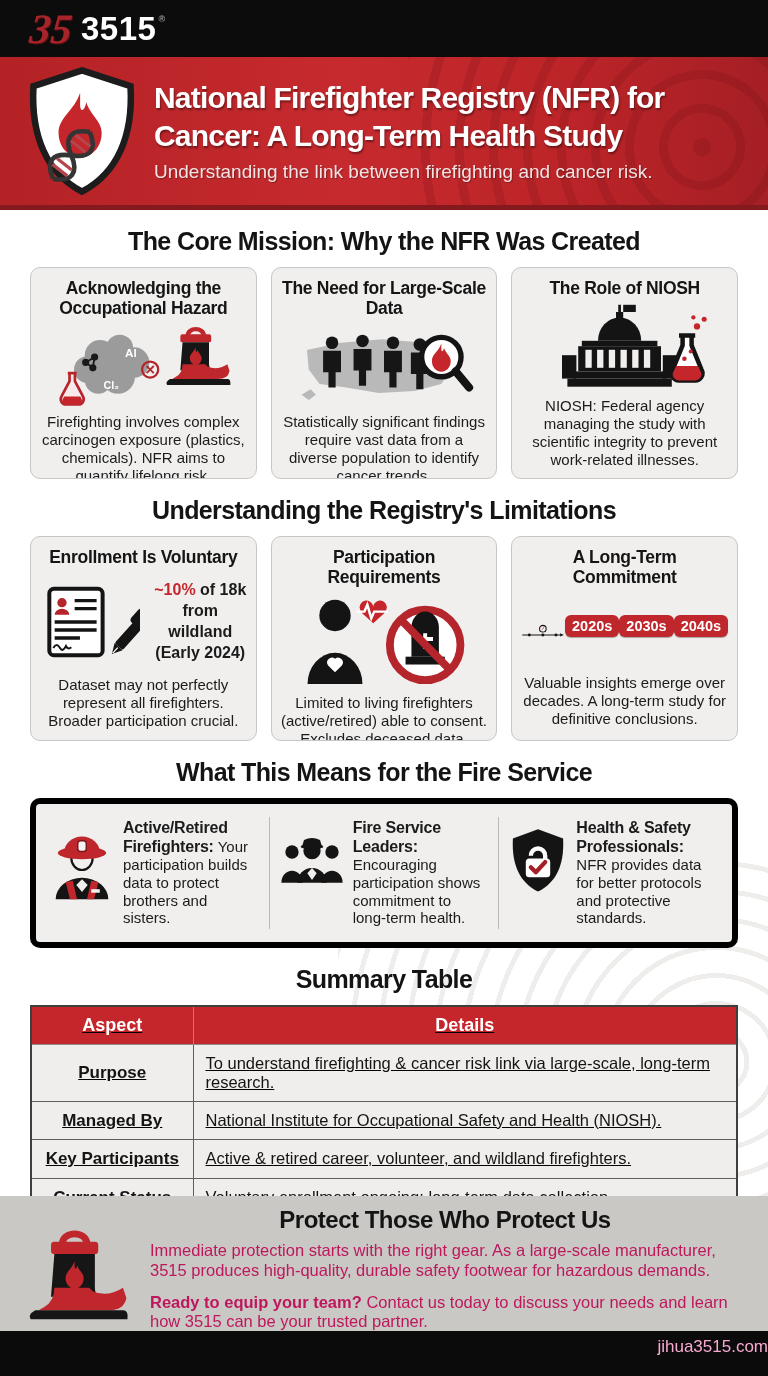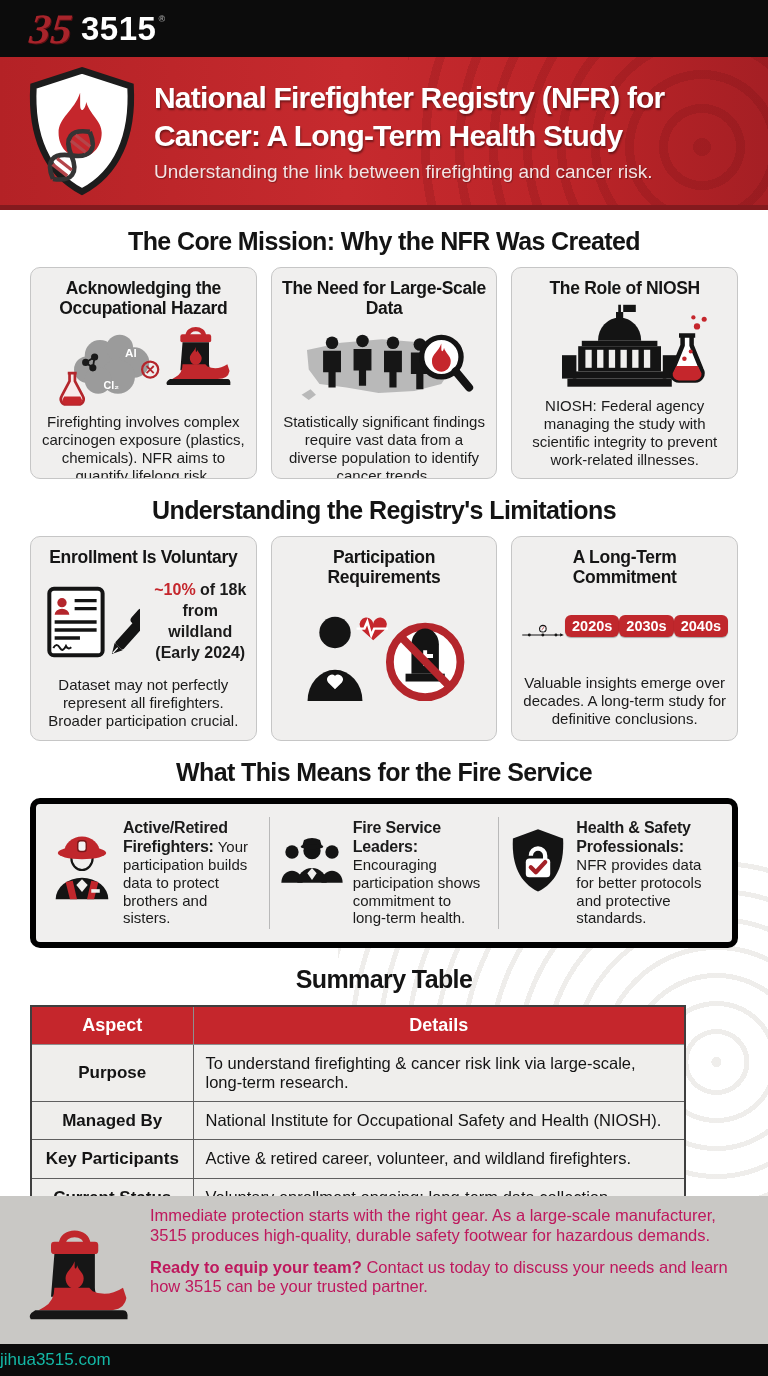--- a/index.html
+++ b/index.html
@@ -42,36 +42,36 @@
 
   
   .fire-band { margin:0 30px; background:#f0efee; border:6px solid #000000; border-radius:10px; display:flex; padding:13px 4px; position:relative; z-index:1; }
   .fire-col { flex:1 1 0; display:flex; gap:9px; padding:2px 10px; align-items:flex-start; }
   .fire-col + .fire-col { border-left:1px solid #b9b9b9; }
   .fire-col .ficon { flex:0 0 auto; margin-top:8px; }
   .fire-text { font-size:15px; line-height:1.17; color:#1b1b1b; text-align:left; }
   .fire-text b { font-size:16px; letter-spacing:-0.2px; }
 
   
-  .summary-table { width:656px; margin:0 30px; border-collapse:collapse; border:2px solid #3f3f3f; position:relative; z-index:1; background:#1d4ed8; }
+  .summary-table { width:708px; margin:0 30px; border-collapse:collapse; border:2px solid #3f3f3f; position:relative; z-index:1; background:#1d4ed8;text-decoration:underline; }
   .summary-table th { background:#c5262c; color:#fff; font-size:18px; font-weight:bold; padding:8px 6px; border:1px solid #8e8e8e; }
   .summary-table td { background:#efeeec; font-size:16.5px; color:#141414; padding:9px 12px; border:1px solid #5f5f5f; line-height:1.15; }
   .summary-table td.aspect { width:162px; font-weight:bold; text-align:center; font-size:17px; }
 
   
   .hose { position:absolute; right:0; top:855px; width:430px; height:345px; background:repeating-radial-gradient(circle at 88% 60%, rgba(178,171,160,.38) 0 5px, rgba(255,255,255,0) 5px 28px); opacity:.55; z-index:0; pointer-events:none; }
 
   
   .footer-band { position:absolute; left:0; right:0; bottom:31px; height:149px; background:#c9c8c5; z-index:2; padding:10px 28px 10px 150px; }
   .footer-boot { position:absolute; left:24px; top:34px; }
   .footer-title { text-align:center; font-weight:bold; font-size:24px; letter-spacing:-0.5px; color:#141414; margin-bottom:7px; }
   .footer-band p { font-size:16.5px; line-height:1.2; color:#be185d; margin-bottom:12px; }
   .footer-band p.cta { margin-bottom:0; }
 
-  .bottombar { position:absolute; left:0; right:0; bottom:0; height:32px; background:#0b0b0b; color:#14b8a6; text-align:left; font-size:17px; line-height:31px; z-index:3; }
+  .bottombar { position:absolute; left:0; right:0; bottom:0; height:45px; background:#0b0b0b; color:#f9a8d4; text-align:right; font-size:17px; line-height:31px; z-index:3; }
 </style>
 </head>
 <body>
 
 <svg width="0" height="0" style="position:absolute">
   <defs>
     <path id="fl" d="M0 -10 C-2 -4 -7 -2 -7 3 C-7 8 -3.5 11 0 11 C3.5 11 7 8 7 3 C7 -1 3 -3 2 -7 C1.5 -4 0 -3.5 0 -6 Z"></path>
     <g id="boot">
       <path d="M34 10 a11 9 0 0 1 22 0" fill="none" stroke="#c0272c" stroke-width="6"></path>
       <rect x="24" y="8" width="42" height="11" rx="3" fill="#c0272c"></rect>
@@ -273,20 +273,21 @@
           <g>
             <circle cx="132" cy="54" r="36" fill="#ffffff" stroke="#b4262c" stroke-width="8"></circle>
             <path d="M118 36 a14 16 0 0 1 28 0 v30 h-28 z" fill="#141414"></path>
             <line x1="132" y1="42" x2="132" y2="58" stroke="#ffffff" stroke-width="4"></line>
             <line x1="124" y1="48" x2="140" y2="48" stroke="#ffffff" stroke-width="4"></line>
             <rect x="112" y="66" width="40" height="8" fill="#141414"></rect>
             <line x1="108" y1="29" x2="157" y2="79" stroke="#b4262c" stroke-width="8"></line>
           </g>
         </svg>
       </div>
+      <p>Limited to living firefighters (active/retired) able to consent. Excludes deceased data.</p>
     </div>
 
     <div class="card">
       <h3>A Long-Term Commitment</h3>
       <div class="iconbox" style="flex-direction:row;">
         <svg width="210" height="66" viewBox="0 0 210 66">
           <circle cx="105" cy="22" r="16" fill="#ffffff" stroke="#141414" stroke-width="5"></circle>
           <g fill="#141414">
             <circle cx="105" cy="10.5" r="1.4"></circle>
               <circle cx="105" cy="33.5" r="1.4"></circle>
@@ -385,20 +386,21 @@
         <td class="aspect">Current Status</td>
         <td>Voluntary enrollment ongoing; long-term data collection.</td>
       </tr>
     </tbody>
   </table>
 
   <div class="footer-band">
     <svg class="footer-boot" width="108" height="102" viewBox="0 0 96 86">
       <use href="#boot"></use>
     </svg>
+    <div class="footer-title">Protect Those Who Protect Us</div>
     <p>Immediate protection starts with the right gear. As a large-scale manufacturer, 3515 produces high-quality, durable safety footwear for hazardous demands.</p>
     <p class="cta"><b>Ready to equip your team?</b><span> Contact us today to discuss your needs and learn how 3515 can be your trusted partner.</span></p>
   </div>
 
   <div class="bottombar">
     <span>jihua3515.com</span>
   </div>
 
 </div>
 

